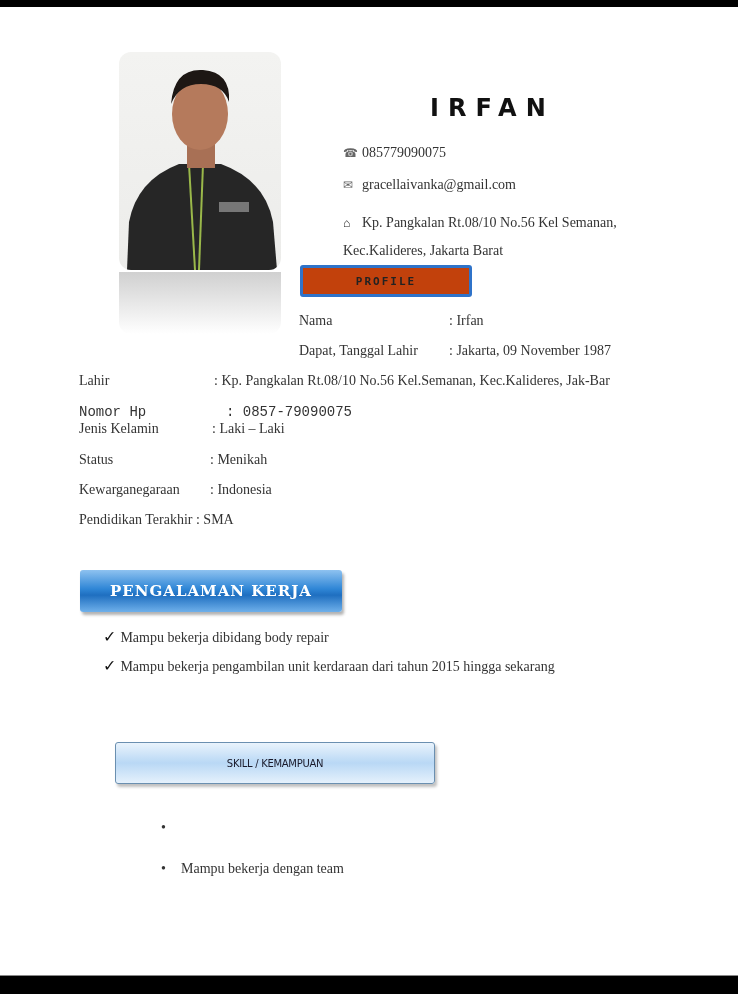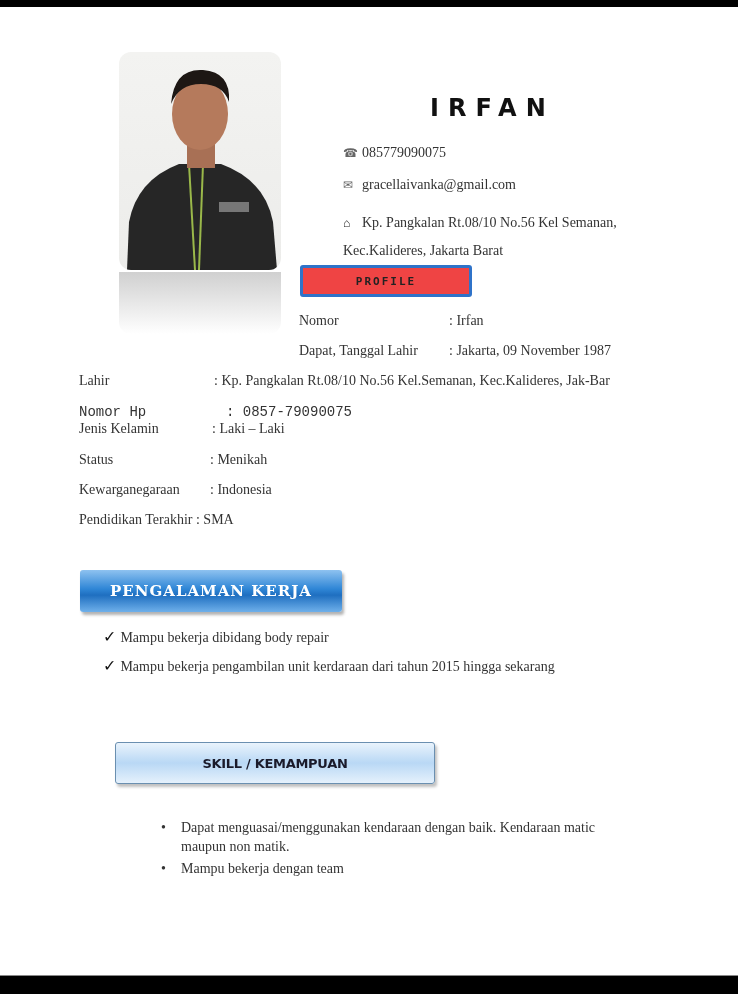--- a/index.html
+++ b/index.html
@@ -9,33 +9,33 @@
   .bar-bottom { position:absolute; left:0; top:975px; width:738px; height:18px; background:#000; border-top:1px solid #888; }
   .photo { position:absolute; left:119px; top:52px; width:162px; height:218px; border-radius:12px; overflow:hidden;
            background:linear-gradient(180deg,#f3f3f1 0%,#ececea 100%); }
   .photo-reflect { position:absolute; left:119px; top:272px; width:162px; height:62px;
            background:linear-gradient(180deg, rgba(120,120,120,0.35) 0%, rgba(255,255,255,0) 100%); border-radius:0 0 12px 12px; }
   .name-title { position:absolute; left:430px; top:94px; font-family:"DejaVu Sans", sans-serif; font-weight:900;
                 font-size:24px; letter-spacing:9px; color:#111; }
   .contact { position:absolute; left:343px; font-size:14px; color:#333; }
   .contact .ic { display:inline-block; width:14px; margin-right:5px; color:#666; font-size:12px; }
   .banner-profile { position:absolute; left:300px; top:265px; width:172px; height:32px; border:3px solid #2f73c9;
-                    border-radius:3px; background:#ef4444; box-sizing:border-box; display:flex; align-items:center; justify-content:center; }
+                    border-radius:3px; background:#c2410c; box-sizing:border-box; display:flex; align-items:center; justify-content:center; }
   .banner-profile span { font-family:"DejaVu Sans Mono", monospace; font-weight:bold; font-size:11px; letter-spacing:2px; color:#222; }
   .row { position:absolute; font-size:14px; color:#333; white-space:nowrap; }
   .lbl { display:inline-block; }
   .banner-exp { position:absolute; left:80px; top:570px; width:262px; height:42px; border-radius:3px;
                 background:linear-gradient(180deg,#8ec2f0 0%,#2f86d6 45%,#1f6fc0 60%,#6fb0ea 100%);
                 box-shadow:2px 3px 3px rgba(0,0,0,0.3); display:flex; align-items:center; justify-content:center; }
   .banner-exp span { font-family:"DejaVu Serif", serif; font-weight:900; font-size:15px; letter-spacing:1px; color:#fff; }
   .banner-skill { position:absolute; left:115px; top:742px; width:318px; height:40px; border-radius:3px;
                   border:1px solid #6a8fb0;
                   background:linear-gradient(180deg,#e9f3fc 0%,#b9d8f5 50%,#e5f1fc 100%);
                   box-shadow:2px 3px 3px rgba(0,0,0,0.25); display:flex; align-items:center; justify-content:center; }
-  .banner-skill span { font-family:"DejaVu Sans", sans-serif; font-weight:bold; font-size:13px; color:#1a1a2a; letter-spacing:-0.3px; }
+  .banner-skill span { font-family:"DejaVu Sans", sans-serif; font-weight:normal; font-size:10px; color:#1a1a2a; letter-spacing:-0.3px; }
   .check { position:absolute; font-size:14px; color:#333; }
   .check .mk { font-size:16px; color:#111; margin-right:4px; }
   .bullet { position:absolute; font-size:14px; color:#333; line-height:19px; }
   .bullet .dot { position:absolute; left:-20px; top:0; }
 </style>
 </head>
 <body>
 
 <div class="bar-top"></div>
 
@@ -63,21 +63,21 @@
 <div class="contact" style="top:209px; line-height:27px;">
   <span class="ic" style="color:#222;">⌂</span><span>Kp. Pangkalan Rt.08/10 No.56 Kel Semanan,</span><br>
   <span>Kec.Kalideres, Jakarta Barat</span>
 </div>
 
 <div class="banner-profile">
   <span>PROFILE</span>
 </div>
 
 <div class="row" style="left:299px; top:313px;">
-  <span class="lbl" style="width:150px;">Nomor</span><span>: Irfan</span>
+  <span class="lbl" style="width:150px;">Nama</span><span>: Irfan</span>
 </div>
 <div class="row" style="left:299px; top:343px;">
   <span class="lbl" style="width:150px;">Dapat, Tanggal Lahir</span><span>: Jakarta, 09 November 1987</span>
 </div>
 <div class="row" style="left:79px; top:373px;">
   <span class="lbl" style="width:135px;">Lahir</span><span>: Kp. Pangkalan Rt.08/10 No.56 Kel.Semanan, Kec.Kalideres, Jak-Bar</span>
 </div>
 <div class="row" style="left:79px; top:404px;font-family:Liberation Mono, monospace;">
   <span class="lbl" style="width:147px;">Nomor Hp</span><span>: 0857-79090075</span>
 </div>
@@ -103,19 +103,19 @@
 </div>
 <div class="check" style="left:103px; top:656px;">
   <span class="mk">✓</span><span>Mampu bekerja pengambilan unit kerdaraan dari tahun 2015 hingga sekarang</span>
 </div>
 
 <div class="banner-skill">
   <span>SKILL / KEMAMPUAN</span>
 </div>
 
 <div class="bullet" style="left:181px; top:818px; width:450px;">
-  <span class="dot">•</span><span>Dapat menguasai/menggunakan kendaraan dengan baik. Kendaraan matic maupun non matik.</span>
+  <span class="dot">•</span>
 </div>
 <div class="bullet" style="left:181px; top:859px; width:450px;">
   <span class="dot">•</span><span>Mampu bekerja dengan team</span>
 </div>
 
 <div class="bar-bottom"></div>
 
 </body></html>

